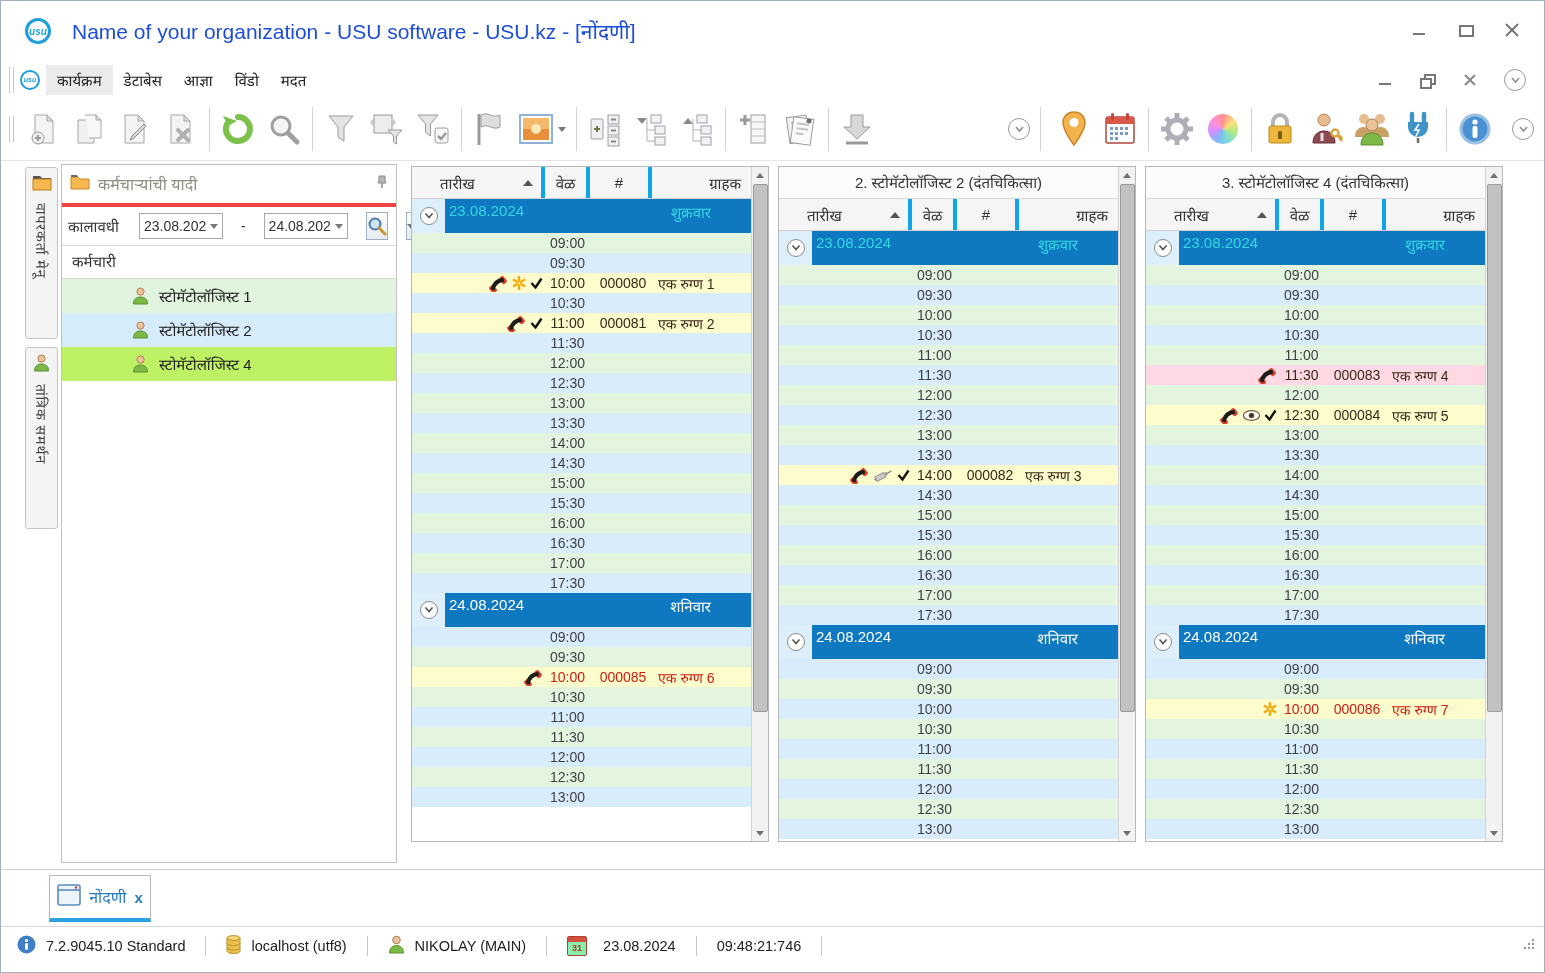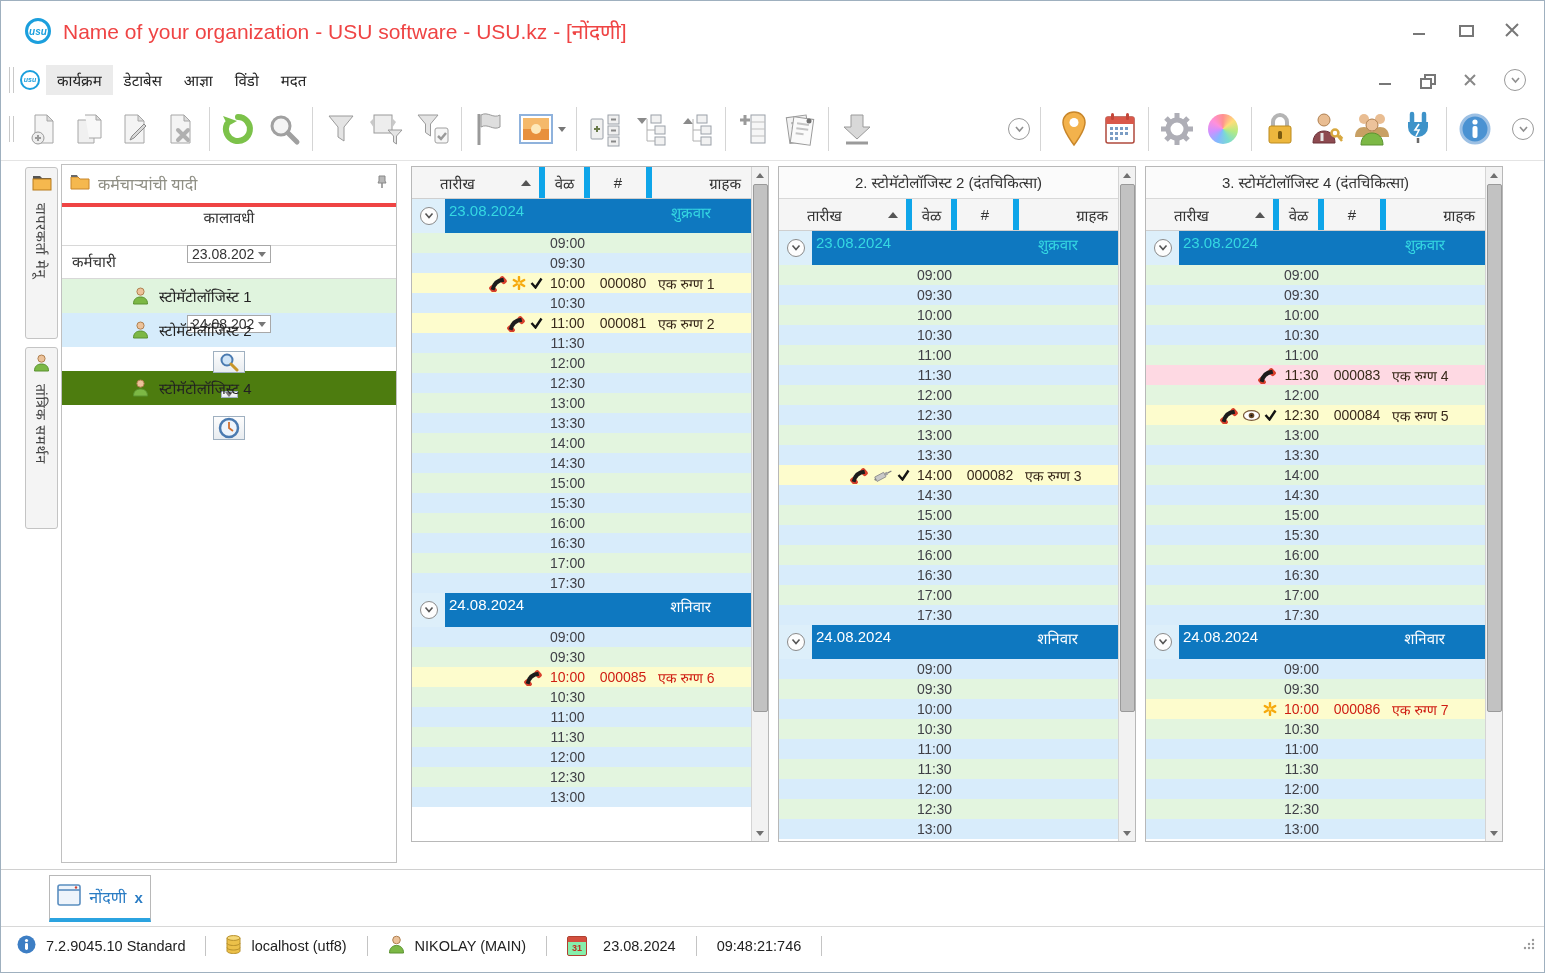--- a/index.html
+++ b/index.html
@@ -1,21 +1,21 @@
 <!DOCTYPE html>
 <html><head>
 <meta charset="utf-8">
 <style>
   html,body{margin:0;padding:0;background:#e8e8e8;font-family:"Liberation Sans","DejaVu Sans",sans-serif;}
   #window{position:relative;width:1543px;height:971px;background:#fff;border:1px solid #9fb0bf;overflow:hidden;}
 
   
   #titlebar{position:absolute;left:0;top:0;right:0;height:60px;display:flex;align-items:center;padding-left:24px;background:#fff;}
   .logo{width:26px;height:26px;border-radius:50%;border:3px solid #1b9fdd;color:#1b9fdd;font-size:10px;font-weight:bold;font-style:italic;display:flex;align-items:center;justify-content:center;box-sizing:border-box;background:#fff;}
-  #title-text{margin-left:12px;font-size:21px;color:#ef4444;}
+  #title-text{margin-left:21px;font-size:21px;color:#1d4ed8;}
   #win-controls{position:absolute;right:24px;top:22px;display:flex;gap:30px;align-items:center;}
   .wbtn{width:16px;height:14px;position:relative;cursor:pointer;}
   .wbtn.min::after{content:"";position:absolute;left:1px;bottom:2px;width:12px;height:2px;background:#777;}
   .wbtn.max::after{content:"";position:absolute;left:1px;top:2px;width:11px;height:8px;border:2px solid #777;}
   .wbtn.close svg{display:block;}
 
   
   #menubar{position:absolute;left:0;top:60px;right:0;height:37px;display:flex;align-items:center;background:#fff;}
   .grip{width:3px;height:26px;border-left:1px solid #c9c9c9;border-right:1px solid #c9c9c9;margin:0 6px 0 8px;}
   .logo.small{width:20px;height:20px;border-width:2px;font-size:7px;margin-right:6px;}
@@ -36,37 +36,37 @@
 
   
   #side-tabs{position:absolute;left:24px;top:166px;width:33px;}
   .side-tab{border:1px solid #c4c4c4;border-radius:3px;background:#f4f4f4;margin-bottom:8px;display:flex;flex-direction:column;align-items:center;padding:6px 0;cursor:pointer;}
   .side-tab .vlabel{writing-mode:vertical-rl;font-size:14px;color:#444;margin-top:8px;letter-spacing:1px;}
 
   
   #left-panel{position:absolute;left:60px;top:163px;width:336px;height:699px;border:1px solid #c0c0c0;background:#fff;box-sizing:border-box;}
   #panel-header{height:38px;display:flex;align-items:center;padding:0 8px;border-bottom:4px solid #ef4444;}
   #panel-title{font-size:16px;color:#8f8f85;margin-left:8px;flex:1;}
-  #filter-row{height:38px;display:flex;align-items:center;padding:0 4px;gap:18px;flex-direction:column;}
+  #filter-row{height:38px;display:flex;align-items:center;padding:0 4px;gap:18px;}
   #filter-label{font-size:15px;color:#333;margin:0 2px;}
   .combo{width:84px;height:26px;border:1px solid #a8a8a8;background:#fff;display:flex;align-items:center;box-sizing:border-box;cursor:pointer;}
   .combo .val{flex:1;font-size:14px;color:#333;padding-left:4px;white-space:nowrap;overflow:hidden;}
   .combo .cbox{width:16px;display:flex;justify-content:center;}
   .mini-btn{height:28px;border:1px solid #9fb0c0;background:linear-gradient(#fdfdfd,#e8ecf0);display:flex;align-items:center;justify-content:center;box-sizing:border-box;cursor:pointer;}
   #tree-header{height:32px;line-height:32px;border-top:1px solid #d8d8d8;border-bottom:1px solid #d8d8d8;font-size:15px;color:#333;padding-left:10px;background:#fff;}
   .tree-row{height:34px;display:flex;align-items:center;font-size:15px;color:#222;cursor:pointer;}
   .tree-row .icon{margin-right:10px;display:flex;}
   .tree-row.root{padding-left:8px;}
   .tree-row.child{padding-left:70px;}
 
   
   .sched-col{position:absolute;top:165px;width:358px;height:676px;border:1px solid #b8b8b8;background:#fff;box-sizing:border-box;}
   .col-title{height:32px;line-height:32px;text-align:center;font-size:15px;color:#333;background:#fbfbfb;border-bottom:1px solid #d8d8d8;width:339px;box-sizing:border-box;}
   .col-sub{height:32px;display:flex;width:339px;background:#f5f5f5;border-bottom:1px solid #cfcfcf;box-sizing:border-box;}
-  .col-sub .cell{font-size:15px;color:#333;display:flex;align-items:center;box-sizing:border-box;border-right:6px solid #0ea5e9;}
+  .col-sub .cell{font-size:15px;color:#333;display:flex;align-items:center;box-sizing:border-box;border-right:4px solid #0ea5e9;}
   .cell.h-date{width:133px;padding-left:28px;position:relative;}
   .cell.h-date .sort{position:absolute;right:8px;top:13px;width:0;height:0;border-left:5px solid transparent;border-right:5px solid transparent;border-bottom:6px solid #555;}
   .cell.h-time{width:45px;justify-content:center;}
   .cell.h-num{width:62px;justify-content:center;}
   .cell.h-cust{flex:1;justify-content:flex-end;padding-right:10px;border-right:none;}
   .col-body{position:relative;width:339px;}
   .date-row{height:34px;display:flex;}
   .date-row .gutter{width:33px;background:#ddeffa;display:flex;align-items:center;justify-content:center;}
   .date-row .datebar{flex:1;background:#0e78c0;display:flex;align-items:flex-start;padding-top:3px;box-sizing:border-box;}
   .date-row .d-date{font-size:15px;padding-left:4px;flex:1;}
@@ -461,21 +461,21 @@
         </div>
         <div class="tree-row child" style="background: rgb(214, 236, 251);">
           <span class="icon">
             <svg width="17" height="18" viewBox="0 0 17 18">
               <circle cx="8.5" cy="4.6" r="3.6" fill="#ecc29a" stroke="#b08050"></circle>
               <path d="M1.5 17c0-5 3-7 7-7s7 2 7 7z" fill="#7cb845" stroke="#5a9230"></path>
             </svg>
           </span>
           <span>स्टोमॅटोलॉजिस्ट 2</span>
         </div>
-        <div class="tree-row child" style="background: #4d7c0f; margin-top: 24px;">
+        <div class="tree-row child" style="background: #bef264;">
           <span class="icon">
             <svg width="17" height="18" viewBox="0 0 17 18">
               <circle cx="8.5" cy="4.6" r="3.6" fill="#ecc29a" stroke="#b08050"></circle>
               <path d="M1.5 17c0-5 3-7 7-7s7 2 7 7z" fill="#7cb845" stroke="#5a9230"></path>
             </svg>
           </span>
           <span>स्टोमॅटोलॉजिस्ट 4</span>
         </div>
       </div>
   </div>

